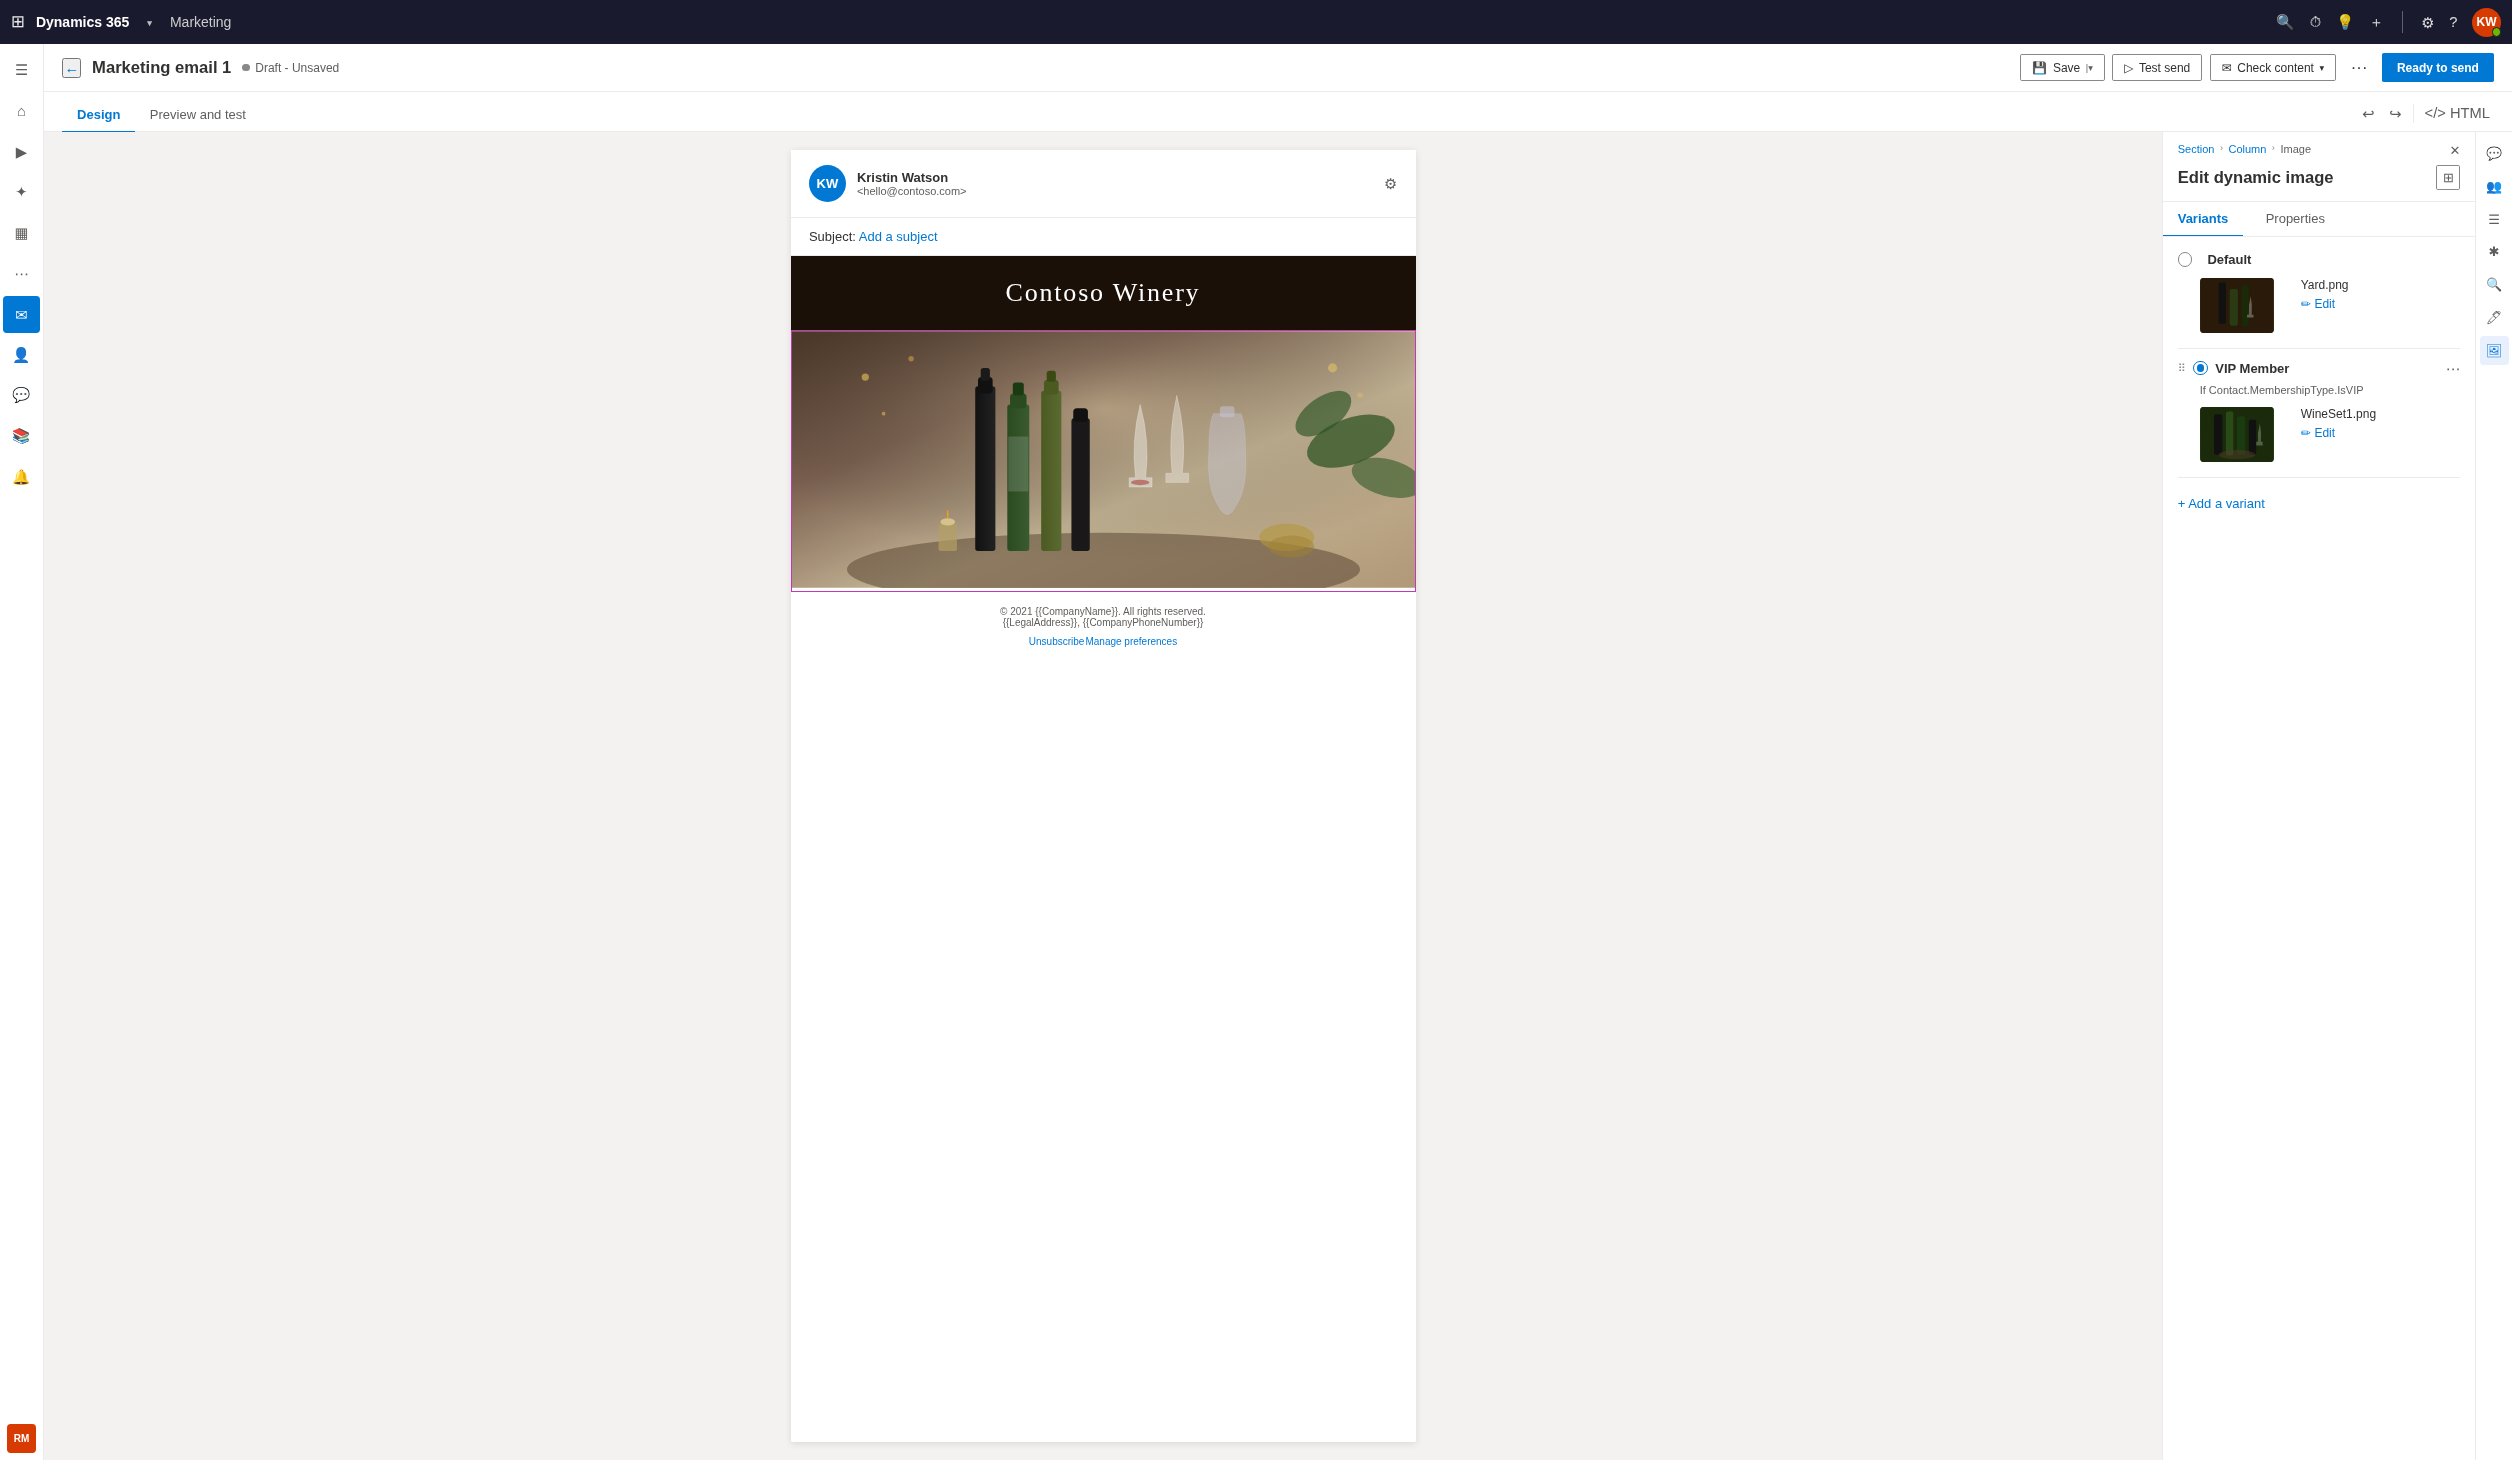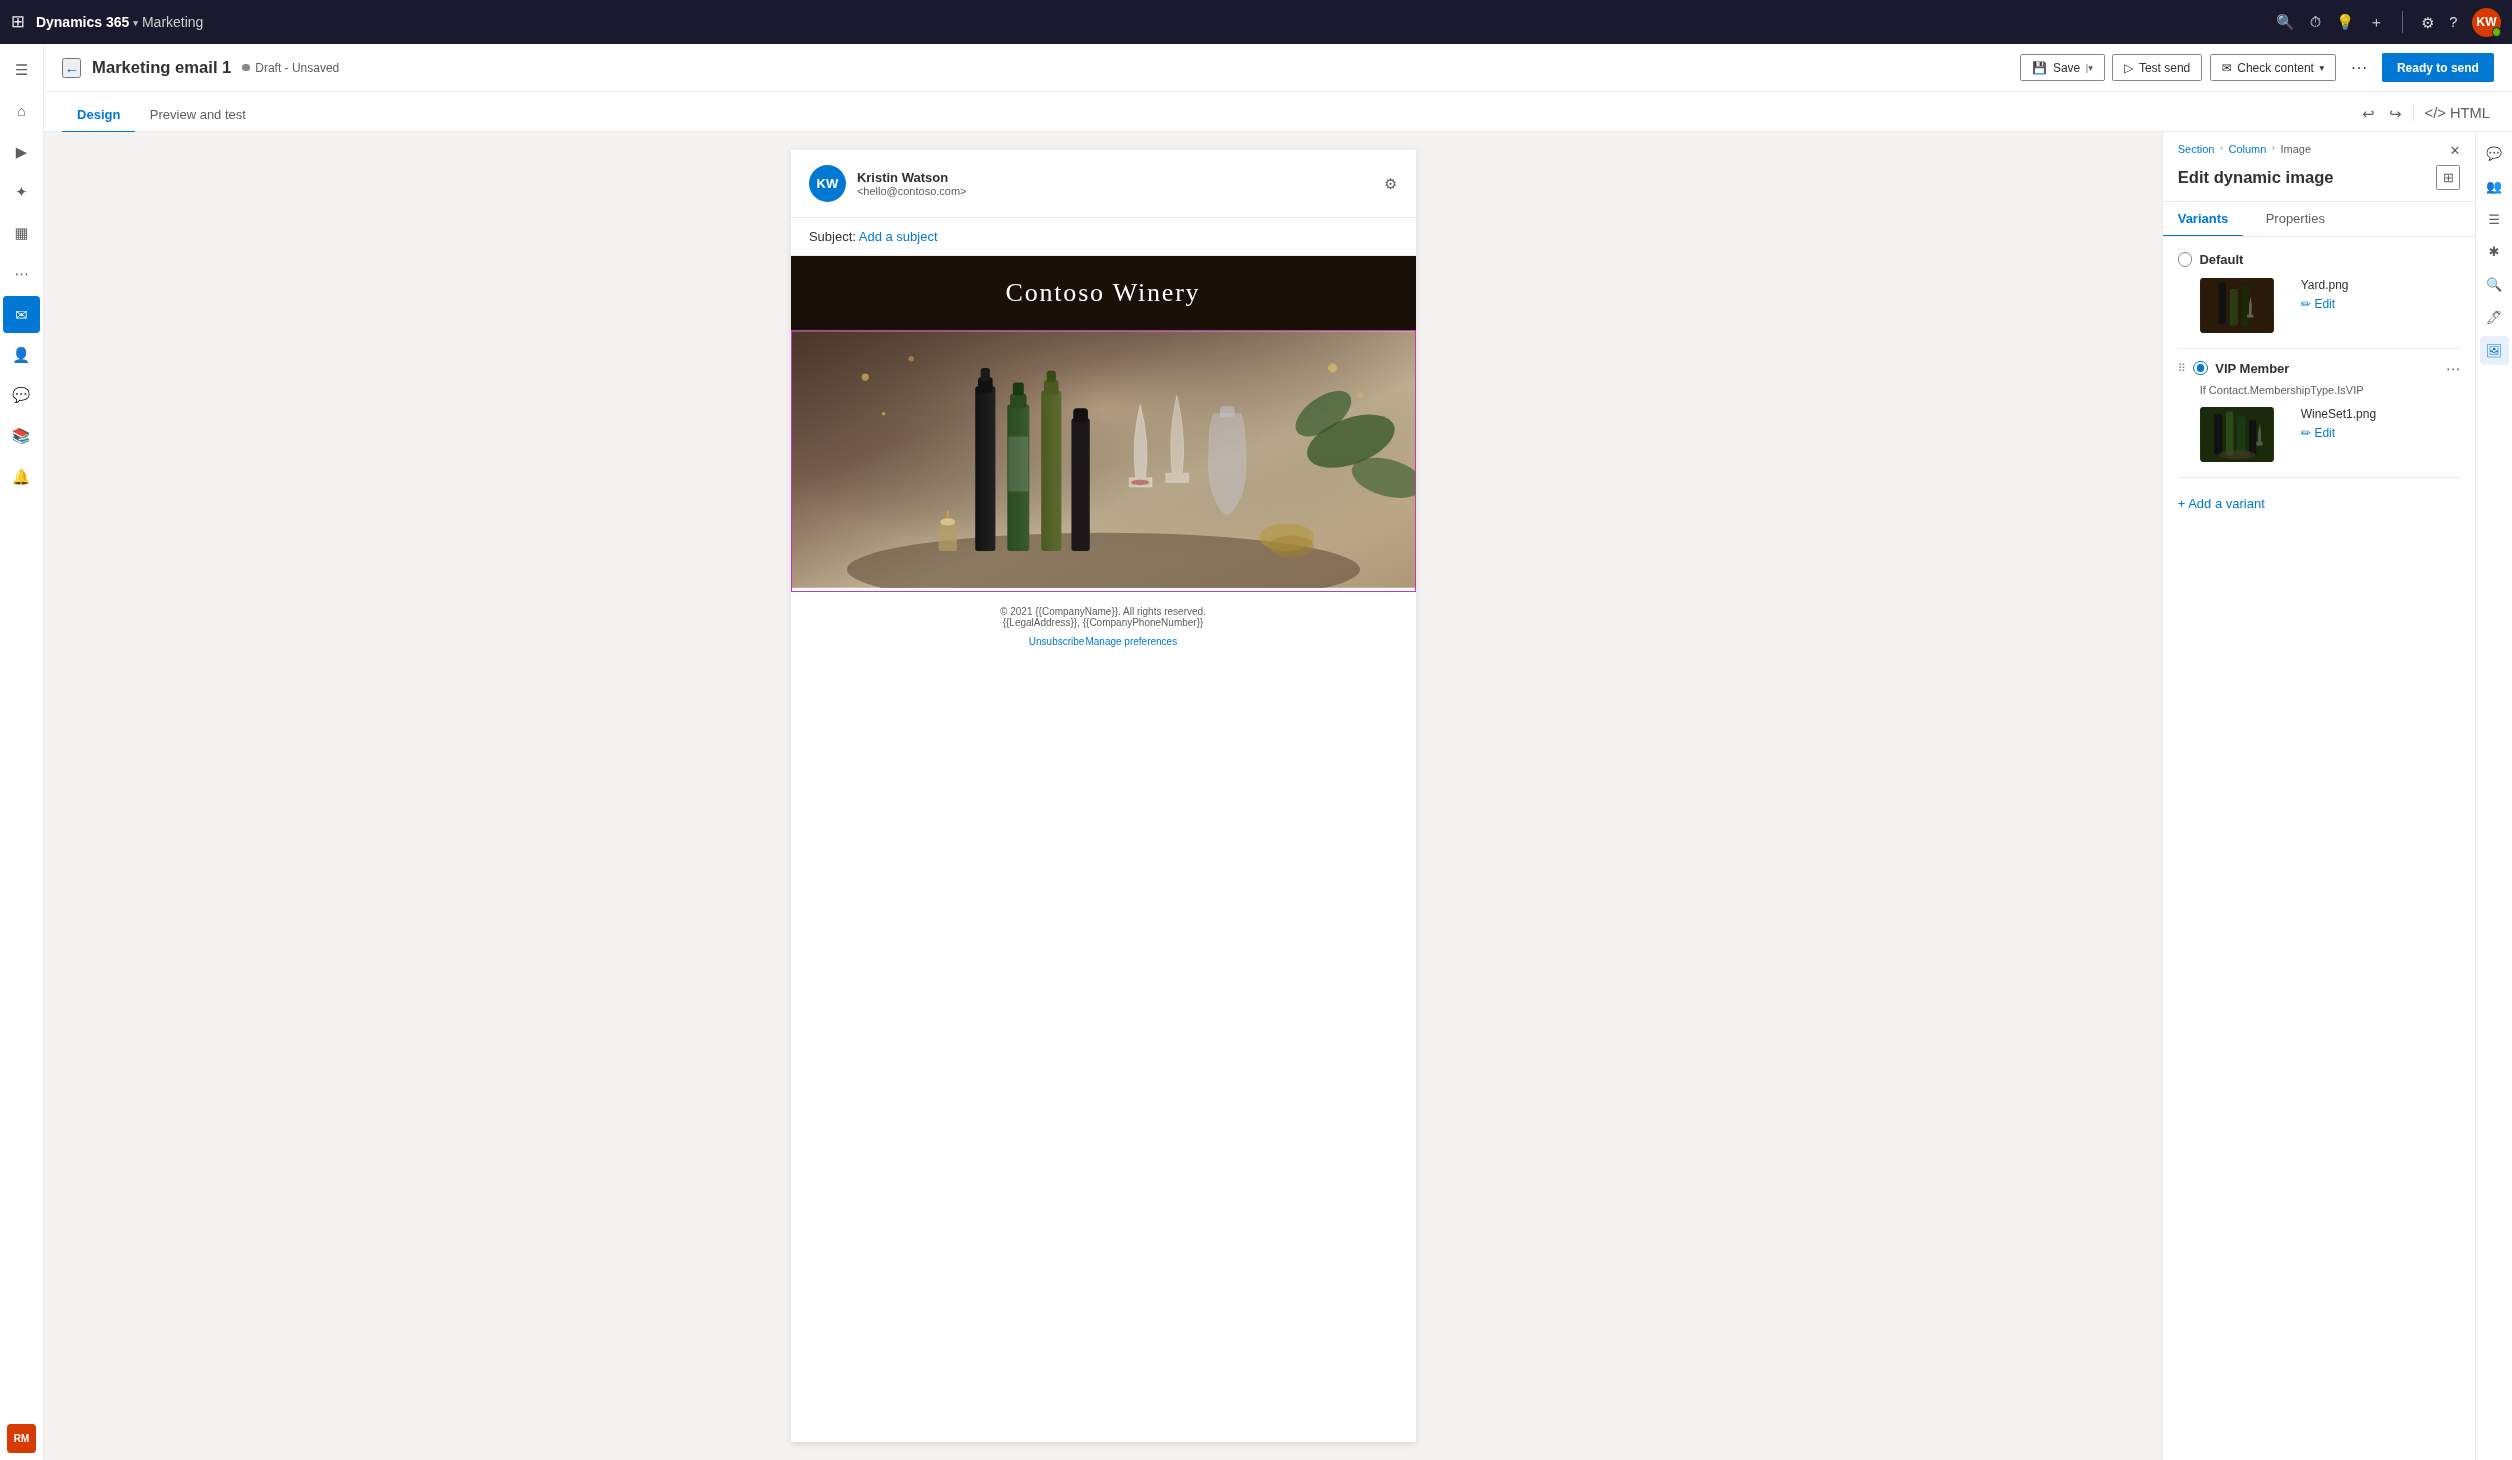--- a/index.html
+++ b/index.html
@@ -10,21 +10,21 @@
       background: #1a1a2e;
       color: white;
       display: flex;
       align-items: center;
       height: 44px;
       padding: 0 11px;
       gap: 11px;
       flex-shrink: 0;
     }
     .topnav-waffle { font-size: 16.6px; cursor: pointer; opacity: 0.9; }
-    .topnav-brand { display: flex; align-items: center; gap: 4px; font-size: 14px; font-weight: 600; color: white; }
+    .topnav-brand { display: flex; align-items: center; gap: 18px; font-size: 14px; font-weight: 600; color: white; }
     .topnav-brand-app { font-weight: 400; color: #ccc; }
     .topnav-brand-chevron { font-size: 9.2px; opacity: 0.7; }
     .topnav-spacer { flex: 1; }
     .topnav-icons { display: flex; align-items: center; gap: 14.7px; }
     .topnav-icon { color: white; font-size: 14.7px; cursor: pointer; opacity: 0.85; }
     .topnav-divider { width: 0.9px; height: 22px; background: rgba(255,255,255,0.3); margin: 0 3.7px; }
     .topnav-avatar { width: 29px; height: 29px; border-radius: 50%; background: #d83b01; display: flex; align-items: center; justify-content: center; color: white; font-size: 12px; font-weight: 600; position: relative; cursor: pointer; }
     .avatar-badge { position: absolute; bottom: 0; right: 0; width: 9.2px; height: 9.2px; background: #6bb700; border-radius: 50%; border: 1.8px solid #1a1a2e; }
 
     
@@ -219,21 +219,21 @@
     
     .panel-tabs { display: flex; border-bottom: 0.9px solid #edebe9; gap: 8px; }
     .panel-tab { padding: 9.2px 14.7px; cursor: pointer; font-size: 13px; color: #605e5c; border-bottom: 1.8px solid transparent; }
     .panel-tab.active { color: #0078d4; border-bottom-color: #0078d4; font-weight: 600; }
 
     
     .panel-content { flex: 1; overflow-y: auto; padding: 14.7px; }
 
     
     .variant-section { margin-bottom: 14.7px; }
-    .variant-row { display: flex; align-items: center; gap: 7px; margin-bottom: 11px; }
+    .variant-row { display: flex; align-items: center; gap: 15px; margin-bottom: 11px; }
     .radio-btn { width: 14.7px; height: 14.7px; border-radius: 50%; border: 1.8px solid #8a8886; background: white; flex-shrink: 0; cursor: pointer; display: flex; align-items: center; justify-content: center; }
     .radio-btn.selected { border-color: #0078d4; }
     .radio-inner { width: 7.4px; height: 7.4px; border-radius: 50%; background: #0078d4; }
     .variant-label { font-size: 13px; font-weight: 600; color: #323130; }
     .variant-image-row { display: flex; align-items: flex-start; gap: 11px; padding-left: 22px; }
     .variant-thumbnail { width: 74px; height: 55px; border-radius: 3.7px; overflow: hidden; background: #f3f2f1; flex-shrink: 0; }
     .thumbnail-wine1 {
       background: linear-gradient(135deg, #3a2a1a 30%, #6b5040 70%, #4a3728 100%);
       display: flex; align-items: center; justify-content: center;
     }

